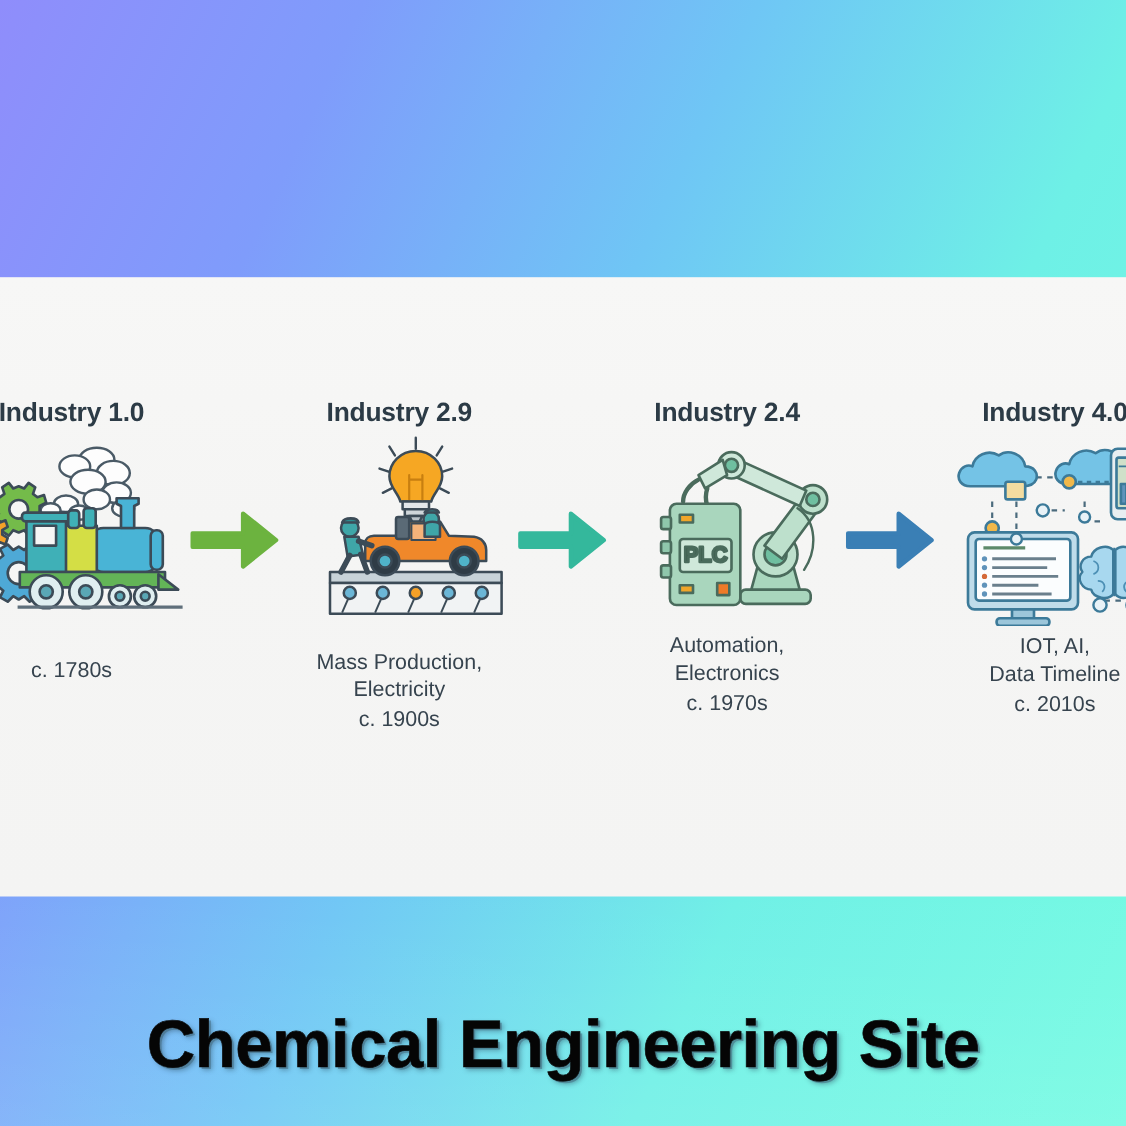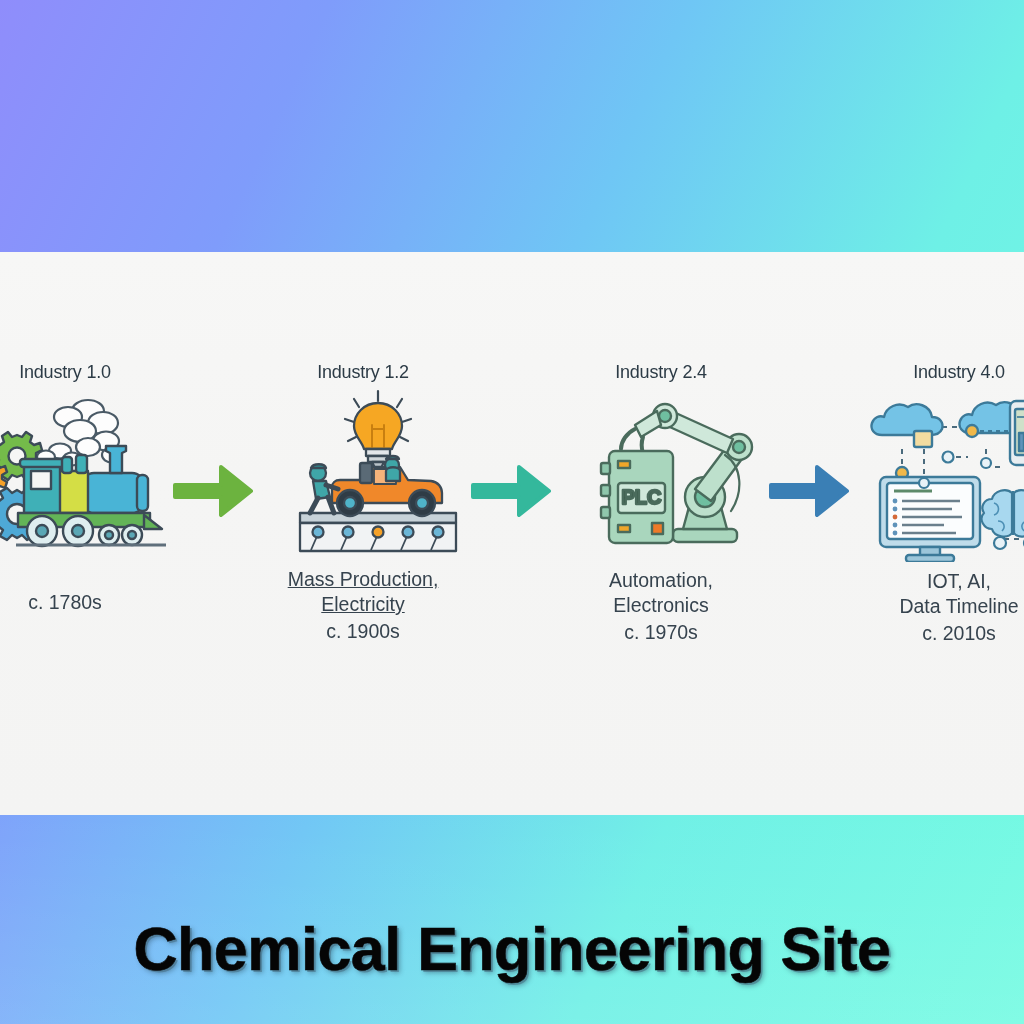--- a/index.html
+++ b/index.html
@@ -50,21 +50,21 @@
   .stages{
     position:absolute;left:0;top:110px;width:1024px;height:340px;
     display:flex;flex-direction:row;align-items:flex-start;justify-content:center;
   }
   .stage{
     width:214px;
     display:flex;flex-direction:column;align-items:center;
     position:relative;
   }
   .stage-title{
-    font-size:18px;font-weight:normal;color:#2c3b46;
+    font-size:24px;font-weight:bold;color:#2c3b46;
     letter-spacing:-0.2px;
     margin-bottom:6px;
     white-space:nowrap;
   }
   .icon-wrap{
     width:210px;height:170px;
     display:flex;align-items:center;justify-content:flex-end;
   }
   .caption{
     margin-top:8px;
@@ -77,21 +77,21 @@
   .date{
     margin-top:2px;
     text-align:center;
     font-size:19.5px;
     line-height:25px;
     color:#36434e;
   }
   
   .stage.s1 .caption{visibility:hidden;height:0;margin:0;}
   .stage.s1 .date{margin-top:31px;}
-  .stage.s2 .caption{margin-top:8px;text-decoration:underline;}
+  .stage.s2 .caption{margin-top:24px;}
   .stage.s3 .caption{margin-top:9px;}
   .stage.s4 .caption{margin-top:10px;}
 
   .arrow{
     width:88px;height:170px;
     display:flex;align-items:center;justify-content:center;
     margin-top:44px;flex:0 0 auto;
   }
   .arrow svg{display:block;}
 
@@ -189,21 +189,21 @@
         <div class="date">c. 1780s</div>
       </div>
 
       <div class="arrow">
         <svg width="82" height="64" viewBox="0 0 82 64">
           <path d="M2 26 L48 26 L48 8 L78 32 L48 56 L48 38 L2 38 Z" fill="#6cb33f" stroke="#6cb33f" stroke-width="4" stroke-linejoin="round"></path>
         </svg>
       </div>
 
       <div class="stage s2">
-        <div class="stage-title">Industry 1.2</div>
+        <div class="stage-title">Industry 2.9</div>
         <div class="icon-wrap">
           <svg width="180" height="170" viewBox="0 0 180 170">
 
             <g stroke="#3c4b57" stroke-width="2.3" stroke-linejoin="round" stroke-linecap="round">
               <g stroke="#3c4b57" stroke-width="2.2">
                 <line x1="90" y1="2" x2="90" y2="12"></line>
                 <line x1="66" y1="10" x2="71" y2="18"></line>
                 <line x1="114" y1="10" x2="109" y2="18"></line>
                 <line x1="57" y1="30" x2="66" y2="33"></line>
                 <line x1="123" y1="30" x2="114" y2="33"></line>

